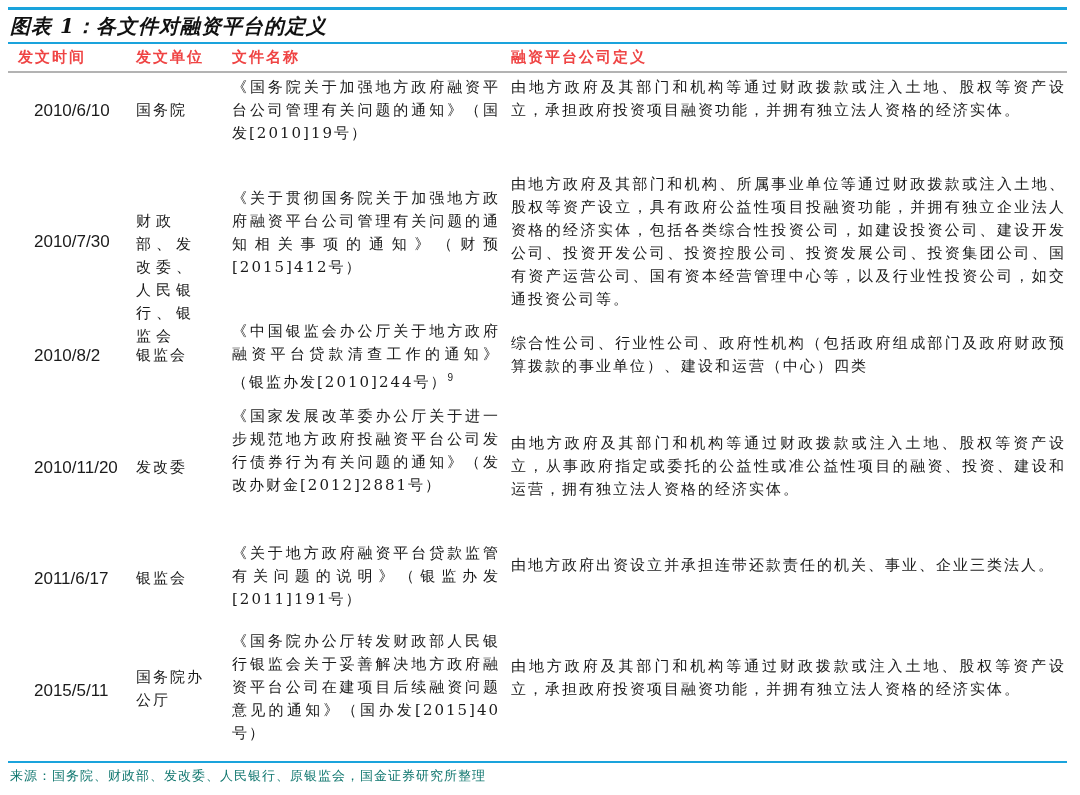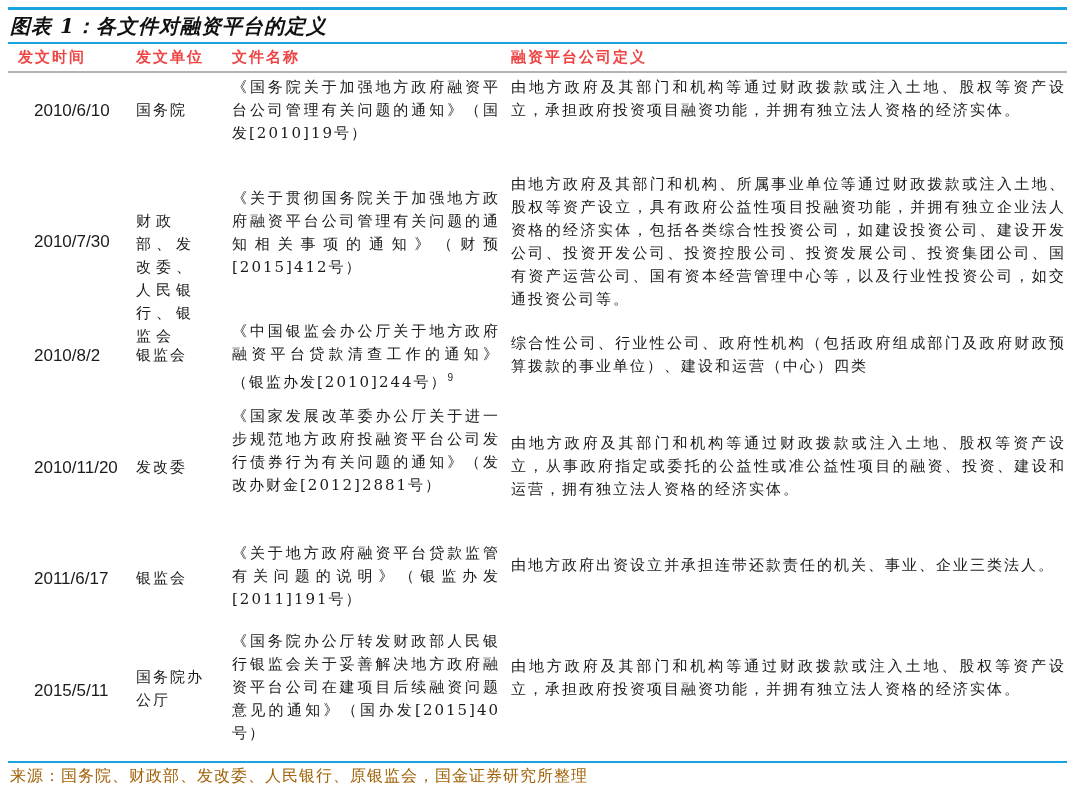--- a/index.html
+++ b/index.html
@@ -22,21 +22,21 @@
 
   .row { position: absolute; left: 0; width: 1059px; }
   .cell { position: absolute; font-size: 15px; line-height: 23px; letter-spacing: 2px; }
   .c-date { left: 10px; font-family: "Liberation Sans", sans-serif; font-size: 17px; letter-spacing: 0; margin-left: 16px; }
   .c-unit { left: 128px; width: 80px; }
   .c-doc  { left: 224px; width: 268px; text-align: justify; }
   .c-def  { left: 503px; width: 555px; text-align: justify; }
   .sup { font-size: 10px; vertical-align: super; font-family: "Liberation Sans", sans-serif; }
 
   .rule-blue-bottom { position: absolute; left: 0; top: 761px; width: 1059px; height: 2px; background: #1aa3dc; }
-  .source { position: absolute; left: 2px; top: 766px; font-size: 16px; letter-spacing: 1px; color: #a16207; line-height: 20px; }
+  .source { position: absolute; left: 2px; top: 766px; font-size: 13px; letter-spacing: 1px; color: #0f766e; line-height: 20px; }
 </style>
 </head>
 <body>
 
 <div class="frame">
   <div class="rule-blue-top"></div>
   <div class="title">图表 1：各文件对融资平台的定义</div>
   <div class="rule-blue-2"></div>
 
   <div class="header">

